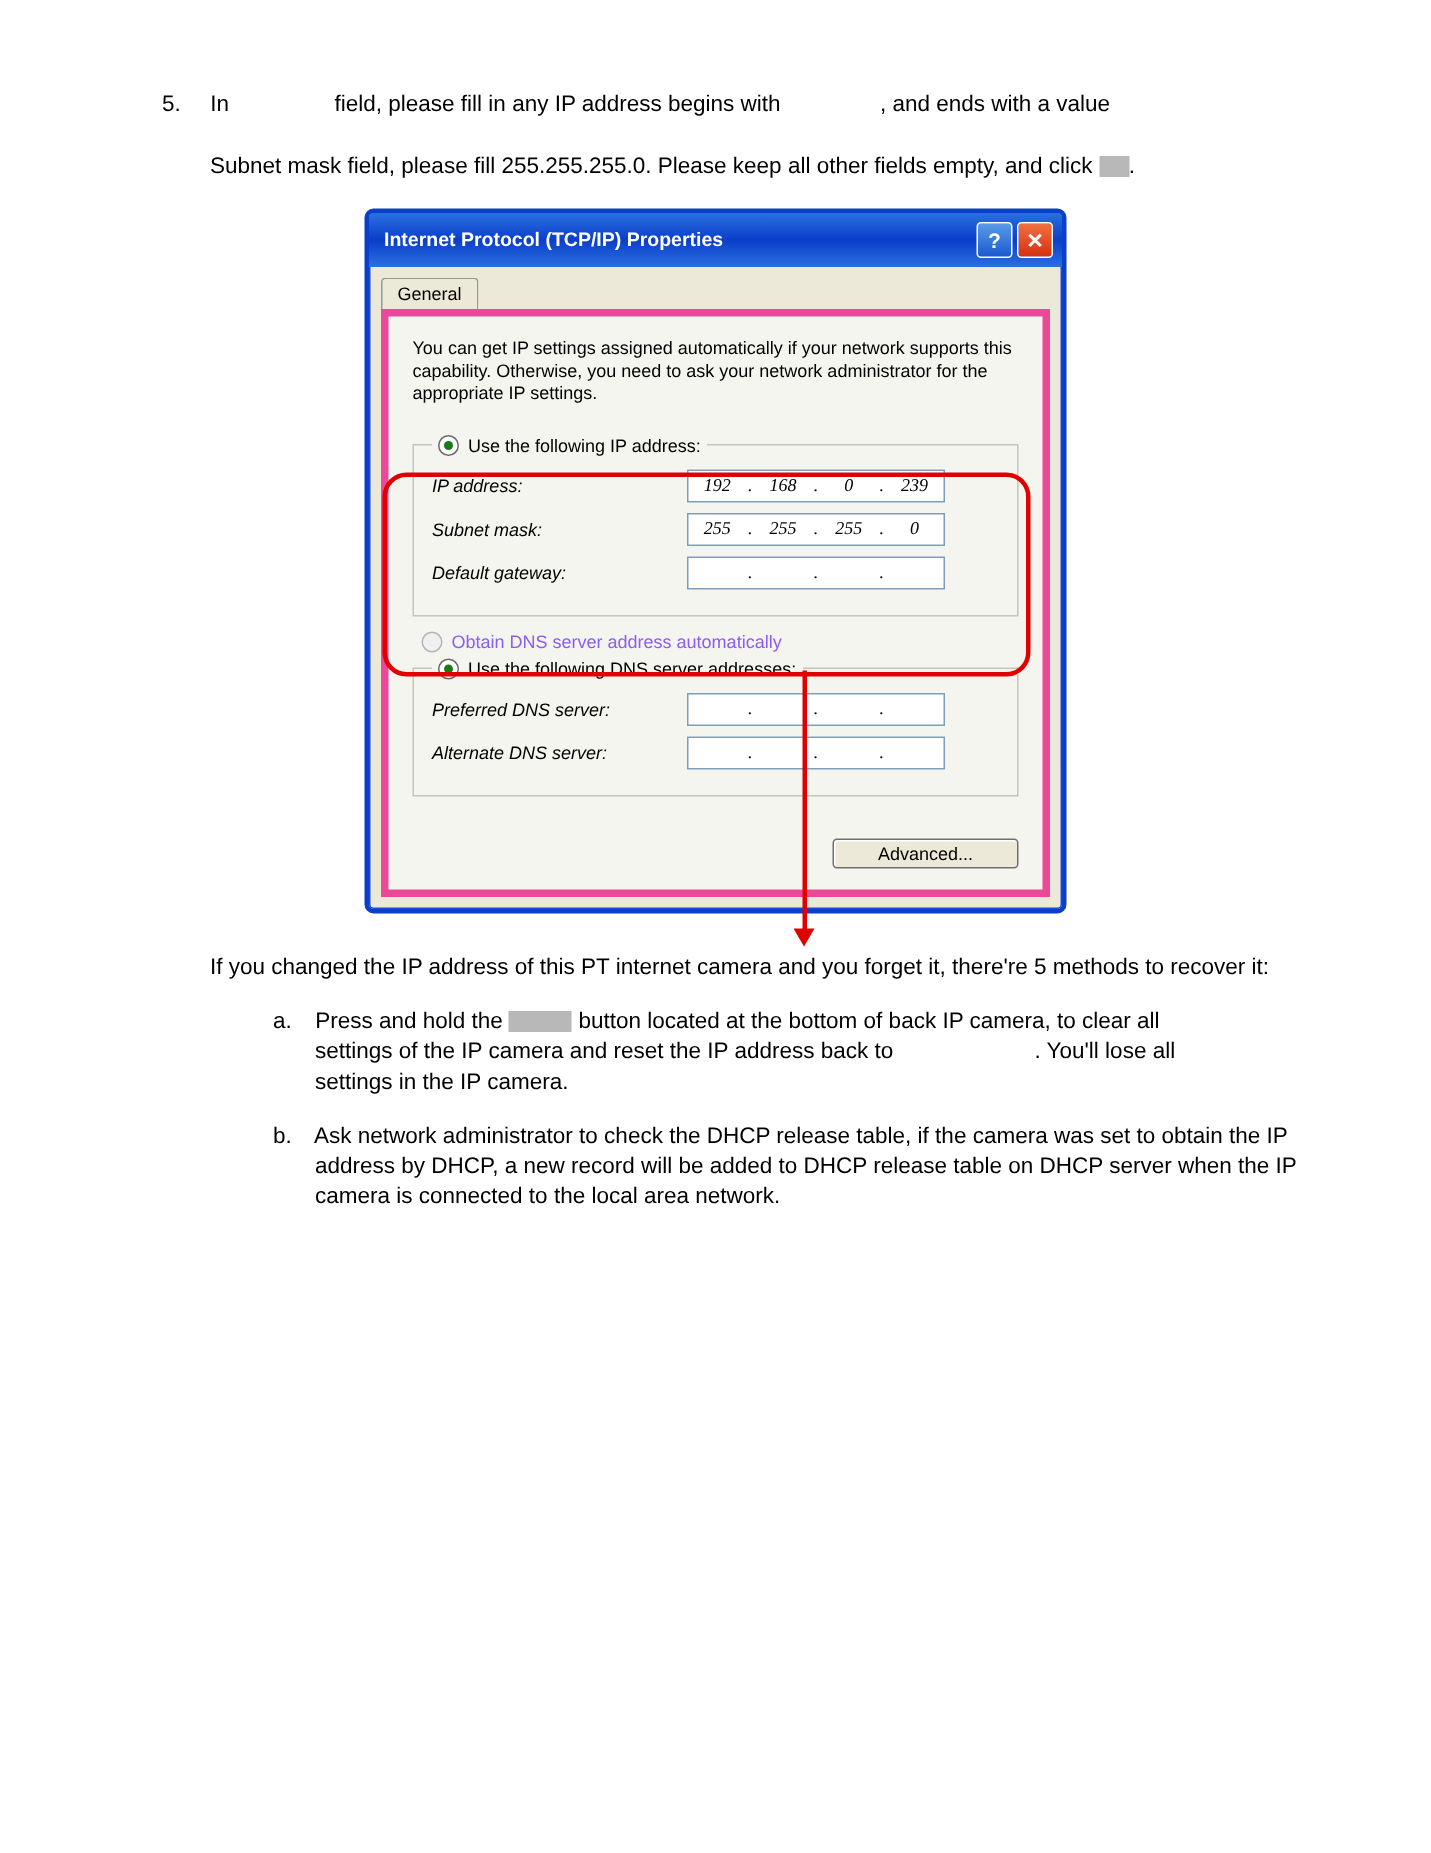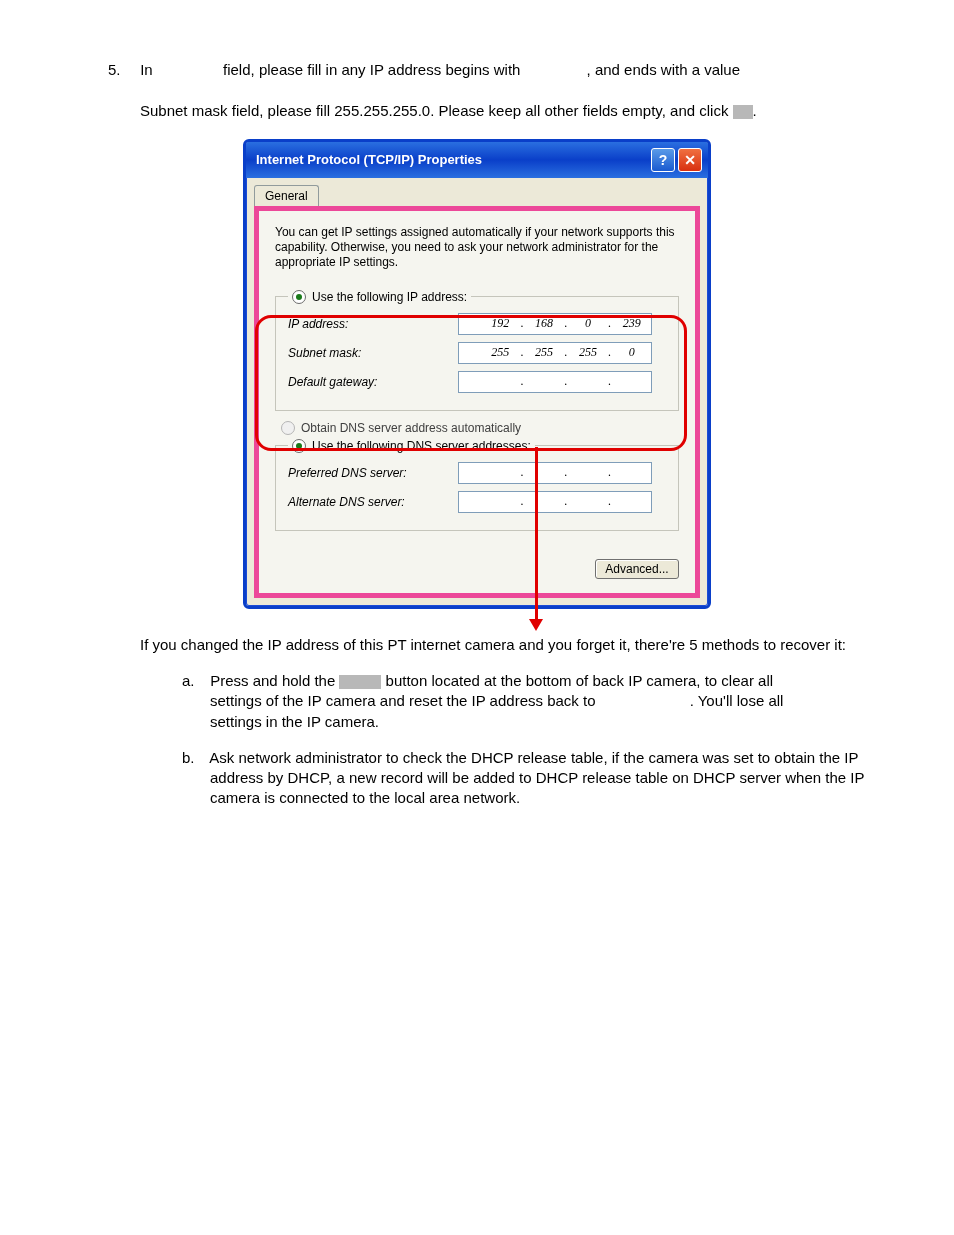--- a/index.html
+++ b/index.html
@@ -72,35 +72,35 @@
   }
   .tabbody {
     margin:0 8px 8px 8px;
     background:#f5f5ef;
     border:5px solid #ec4899;
     padding:14px 16px 14px 16px;
     position:relative;
   }
   .desc { margin:0 0 20px 0; line-height:1.25;}
   .radio-row { margin:4px 0 4px 6px; display:flex; align-items:center; gap:6px;}
-  .radio-row.disabled { color:#404040; }
+  .radio-row.disabled { color:#8b5cf6; }
   .radio {
     width:12px;height:12px;border:1px solid #6b6b6b;border-radius:50%;
     display:inline-flex;align-items:center;justify-content:center;background:#fff;
   }
   .radio.disabled{border-color:#b5b5b5;background:#f0f0f0;}
   .radio .dot{width:6px;height:6px;border-radius:50%;background:#1a7a1a;}
   fieldset{border:1px solid #c5c5bb;margin:0 0 10px 0;padding:2px 12px 10px 12px;}
   fieldset legend{padding:0 4px;}
   .fld {display:flex;align-items:center;margin:7px 0;font-style:italic;}
   .fld .lbl{width:170px;}
   .ipbox{
     border:1px solid #7f9db9;background:#fff;width:170px;height:20px;
     display:flex;align-items:center;justify-content:space-around;
-    font-family: Tahoma; font-size:12px;padding-left:22px;
+    font-family: Tahoma; font-size:12px;
   }
   .ipbox .seg{width:36px;text-align:center;}
   .ipbox .dot{color:#000;}
   .highlight {
     position:absolute;
     border:3px solid #e00000;
     border-radius:16px;
     pointer-events:none;
   }
   .arrow-line{
@@ -115,21 +115,21 @@
     border-top:12px solid #e00000;
   }
   .btnrow{ text-align:right; margin-top:28px;}
   .winbtn{
     display:inline-block;
     min-width:78px;
     text-align:center;
     background:#ece9d8;
     border:1px solid #707070;
     border-radius:3px;
-    padding:2px 2px;
+    padding:2px 22px;
     margin-left:6px;
     font-size:12px;
     box-shadow: inset 1px 1px 0 #fff;
   }
   .bottombar{
     background:#ece9d8;
     border-top:1px solid #c5c5bb;
     padding:10px 14px;
     text-align:right;
   }

